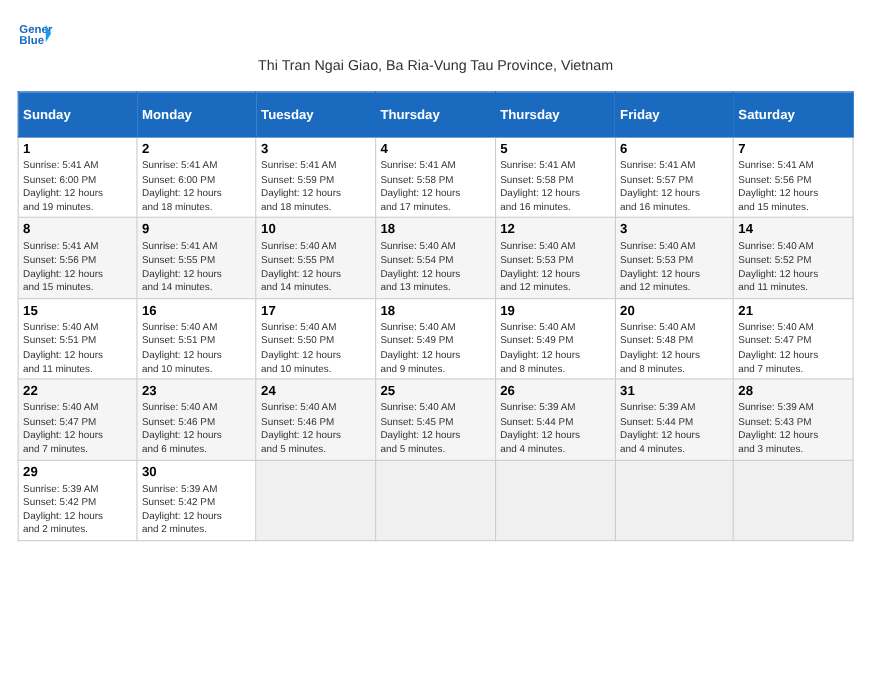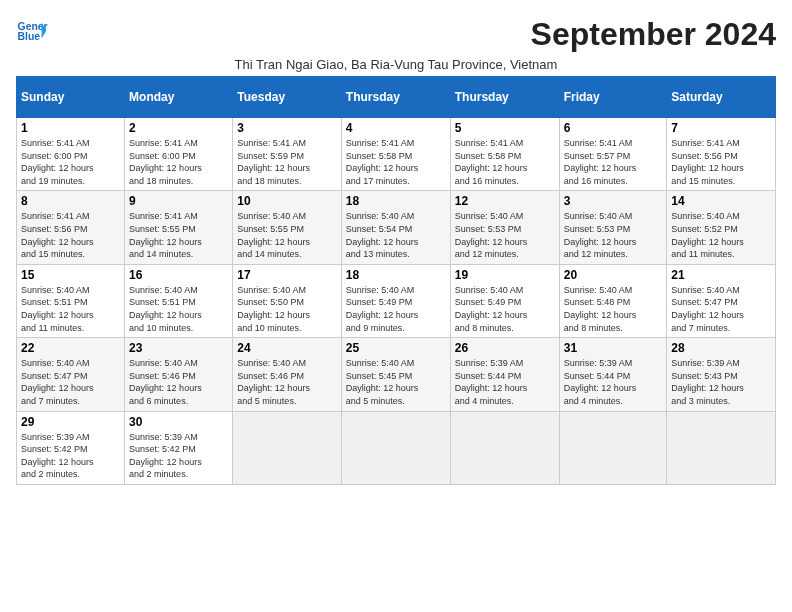--- a/index.html
+++ b/index.html
@@ -28,21 +28,21 @@
     .month-title {
       font-size: 32px;
       font-weight: bold;
       color: #222;
       text-align: right;
     }
     .subtitle {
       text-align: center;
       font-size: 13px;
       color: #333;
-      margin-bottom: 4px;
+      margin-bottom: 16px;
       font-weight: 500;
     }
     table {
       width: 100%;
       border-collapse: collapse;
       font-size: 10px;
     }
     thead tr th {
       background: #1a6abf;
       color: #fff;
@@ -82,21 +82,20 @@
 
 <div>
   <div class="header-top">
     <div class="logo">
       <svg class="logo-icon" viewBox="0 0 40 40">
         <text x="2" y="18" font-size="13" font-weight="bold" fill="#1a6abf">General</text>
         <text x="2" y="30" font-size="13" font-weight="bold" fill="#1a6abf">Blue</text>
         <polygon points="32,8 38,18 32,28" fill="#1a9bf0"></polygon>
       </svg>
     </div>
-    <div class="month-title">September 2024</div>
   </div>
   <div class="subtitle">Thi Tran Ngai Giao, Ba Ria-Vung Tau Province, Vietnam</div>
 
   <table>
     <thead>
       <tr id="days-header">
           <th>Sunday</th>
           <th>Monday</th>
           <th>Tuesday</th>
           <th>Thursday</th>

